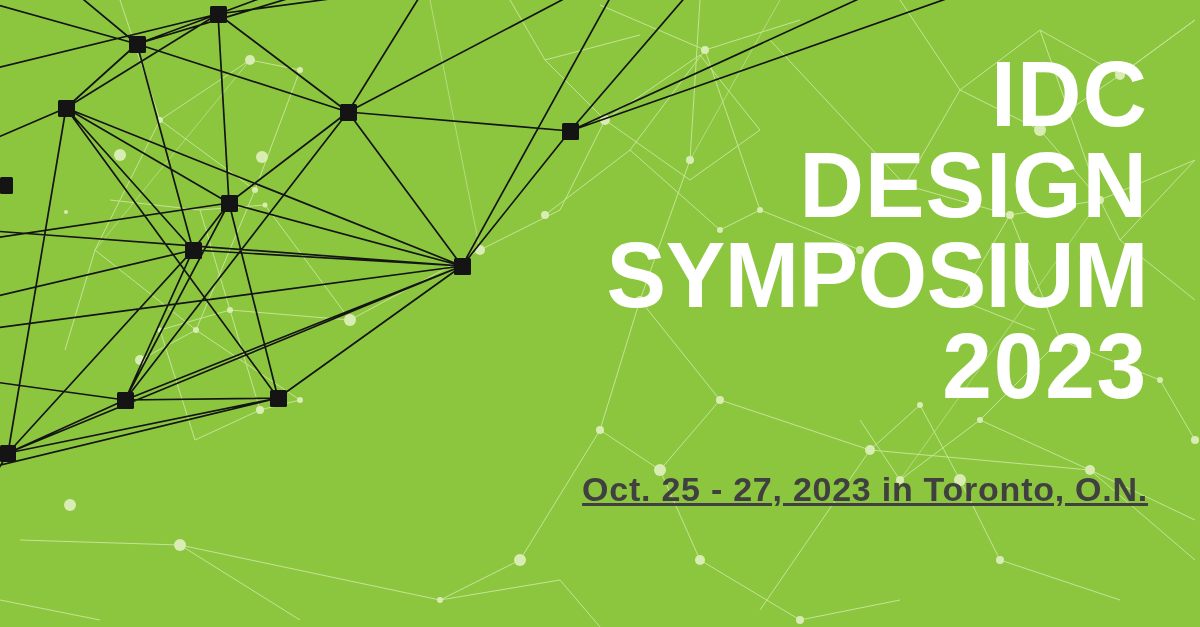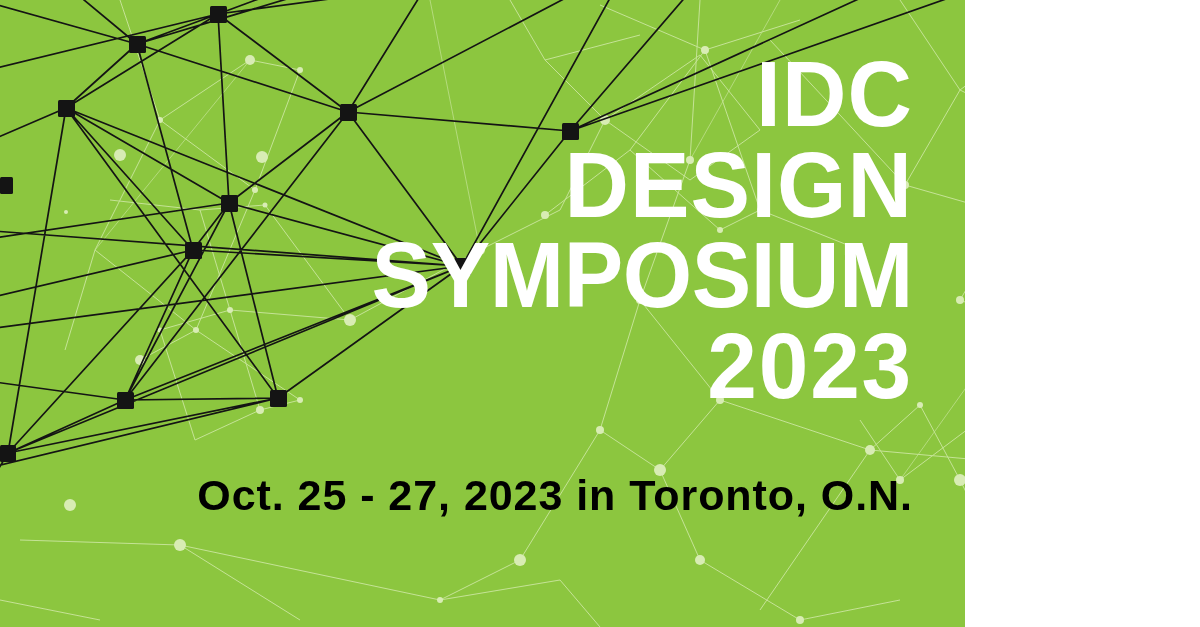--- a/index.html
+++ b/index.html
@@ -3,21 +3,21 @@
 <meta charset="utf-8">
 <title>IDC Design Symposium 2023</title>
 <style>
   html, body {
     margin: 0;
     padding: 0;
     background: #ffffff;
   }
   #poster {
     position: relative;
-    width: 965px;
+    width: 1200px;
     height: 627px;
     overflow: hidden;
     background: #8cc63f;
     font-family: "Liberation Sans", sans-serif;
   }
   .layer {
     position: absolute;
     top: 0;
     left: 0;
     width: 1200px;
@@ -55,27 +55,28 @@
   #info-block {
     position: absolute;
     right: 52px;
     top: 468px;
     width: 900px;
     text-align: right;
     z-index: 5;
   }
   .info-line {
     display: block;
-    color: #000000;
+    color: #404040;
     font-family: "Liberation Sans", sans-serif;
     font-weight: 700;
-    font-size: 43px;
+    font-size: 34px;
     line-height: 1.28;
     letter-spacing: 0.022em;
     white-space: nowrap;
+    text-decoration: underline;
   }
 </style>
 </head>
 <body>
 
 <div id="poster">
 
   <svg class="layer" viewBox="0 0 1200 627" preserveAspectRatio="none" aria-hidden="true">
     <g stroke="#cfe8a6" stroke-width="1" fill="none" opacity="0.85">
 

